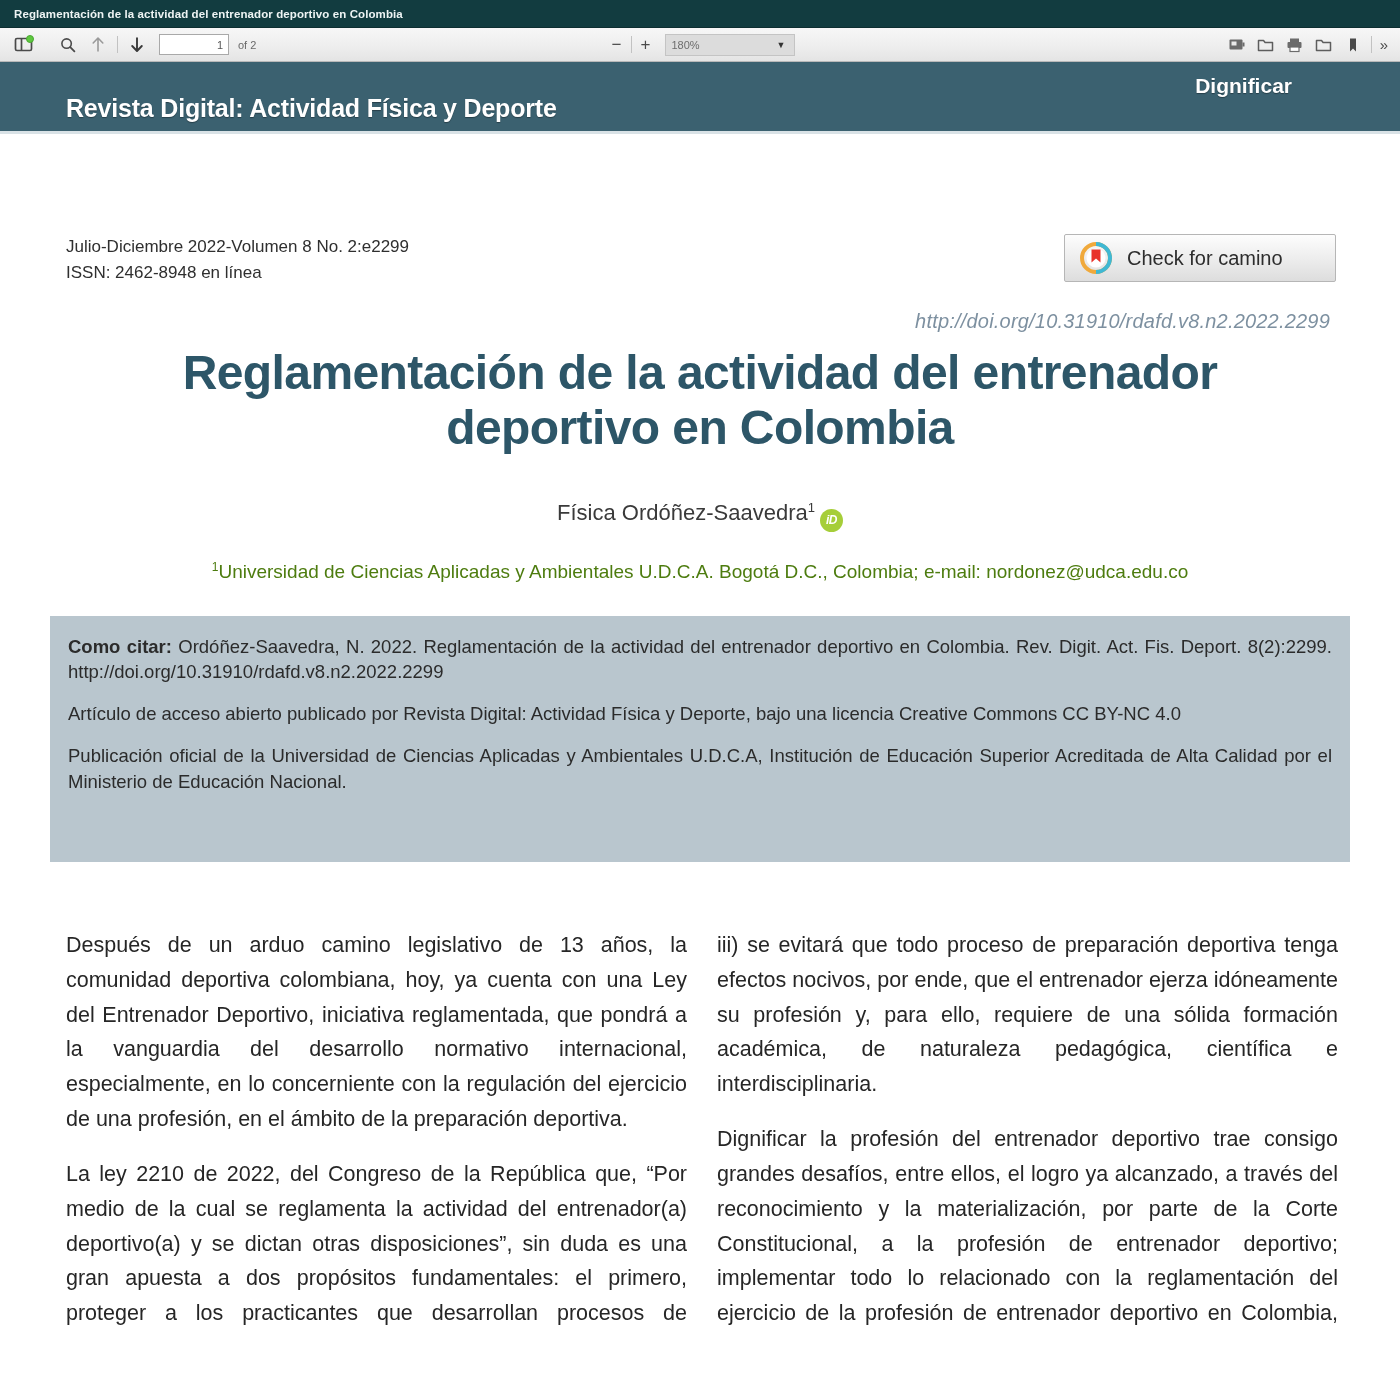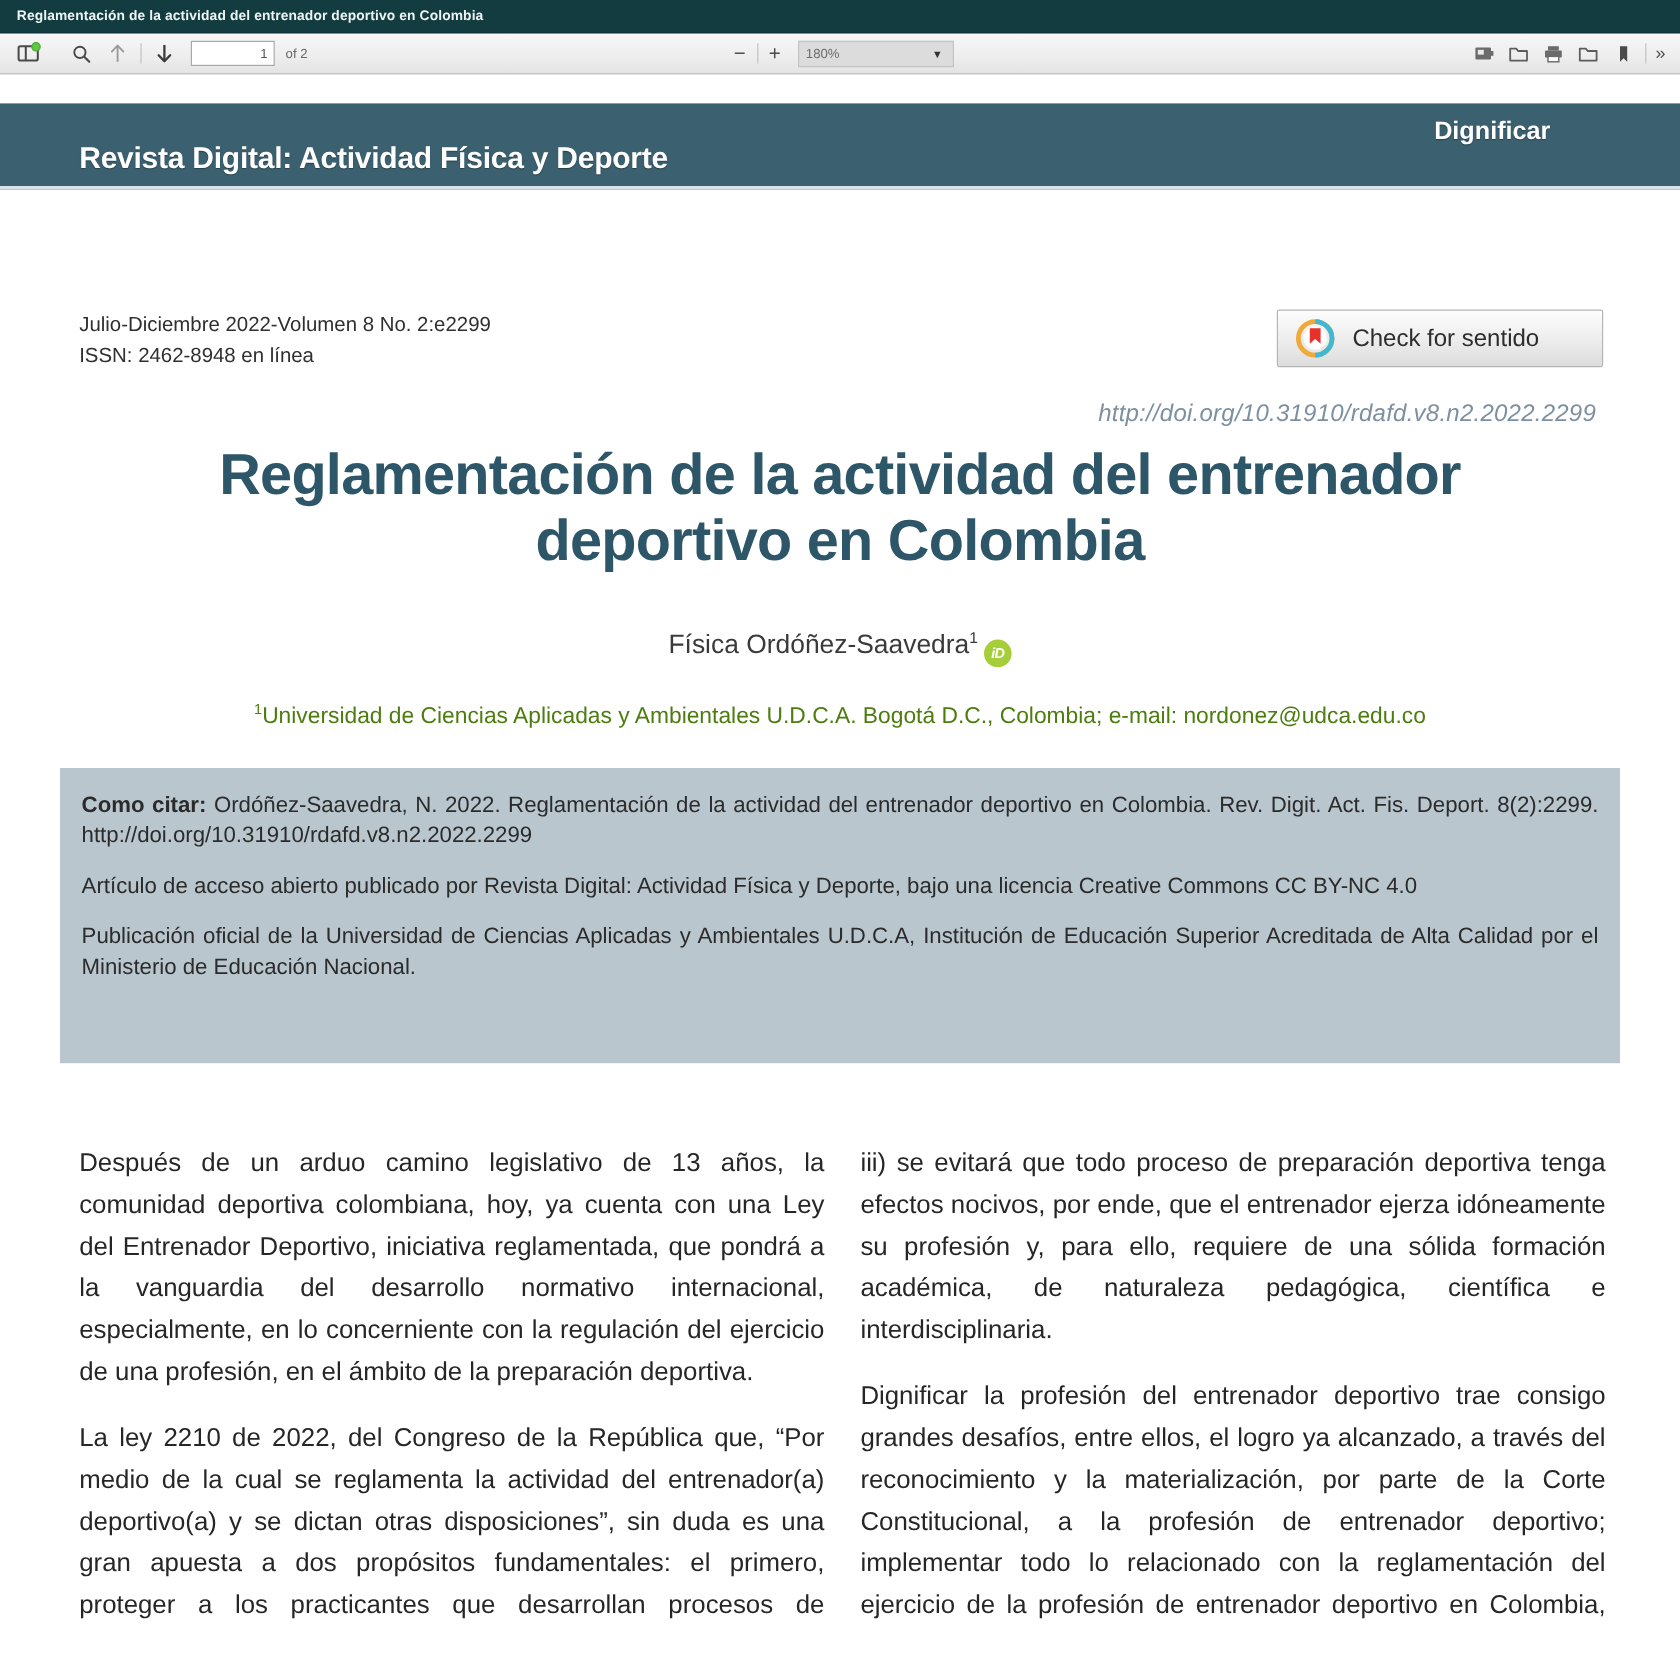--- a/index.html
+++ b/index.html
@@ -98,21 +98,20 @@
   }
   .chev-more { font-size:15px; color:#4a4a4a; padding:0 4px; }
 
   
   .page {
     width: 1400px;
     height: 1272px;
     background: #ffffff;
     position: relative;
     overflow: hidden;
-    margin-top: 24px;
   }
 
   
   .journal-banner {
     height: 72px;
     background: #3b6170;
     display:flex; align-items:flex-end;
     position:relative;
     border-bottom: 3px solid #d9e2e6;
   }
@@ -326,21 +325,21 @@
     <div>ISSN: 2462-8948 en línea</div>
   </div>
 
   <div class="crossmark">
     <svg width="34" height="34" viewBox="0 0 34 34" aria-hidden="true">
       <circle cx="17" cy="17" r="14" fill="none" stroke="#f0a93b" stroke-width="4"></circle>
       <path d="M17 3 a14 14 0 0 1 0 28" fill="none" stroke="#3fb8d4" stroke-width="4"></path>
       <circle cx="17" cy="17" r="9.5" fill="#ffffff"></circle>
       <path d="M12.5 8.5 h9 v13 l-4.5 -4 l-4.5 4 z" fill="#e8312a"></path>
     </svg>
-    <span class="cm-label">Check for sentido</span>
+    <span class="cm-label">Check for camino</span>
   </div>
 
   <div class="doi-line">http://doi.org/10.31910/rdafd.v8.n2.2022.2299</div>
 
   <div class="art-title">Reglamentación de la actividad del entrenador deportivo en Colombia</div>
 
   <div class="author-line">
     <span>Física Ordóñez-Saavedra</span><sup>1</sup><span class="orcid">iD</span>
   </div>
 

